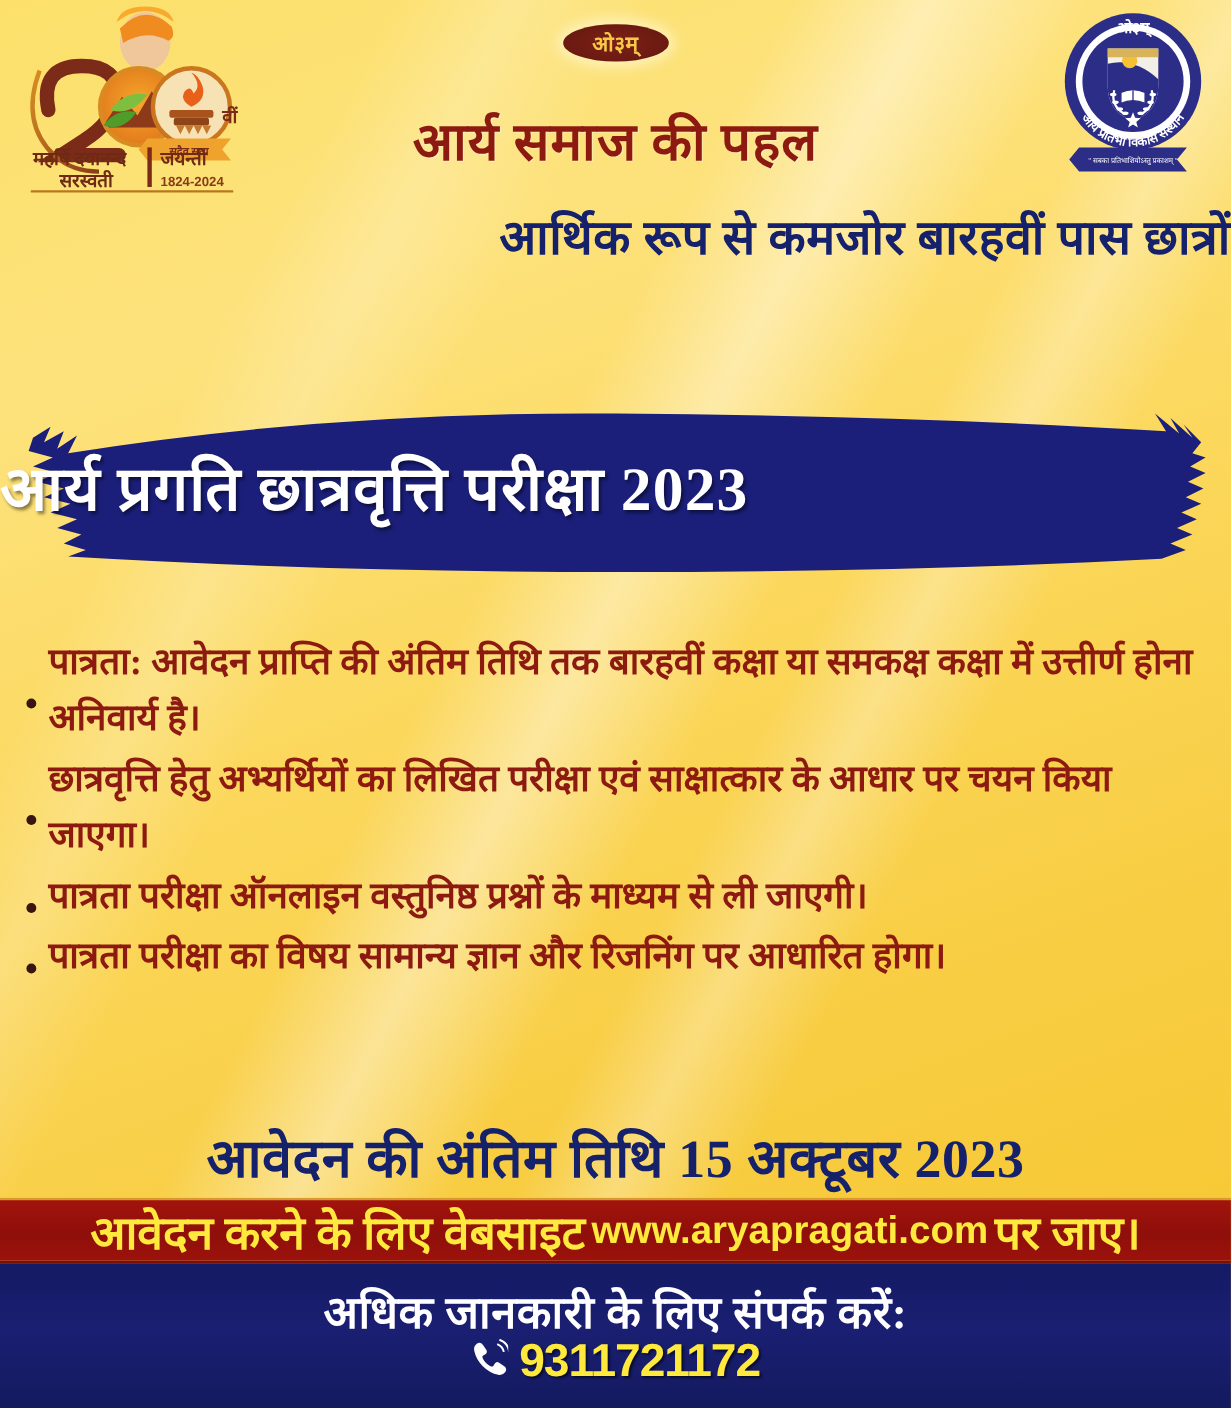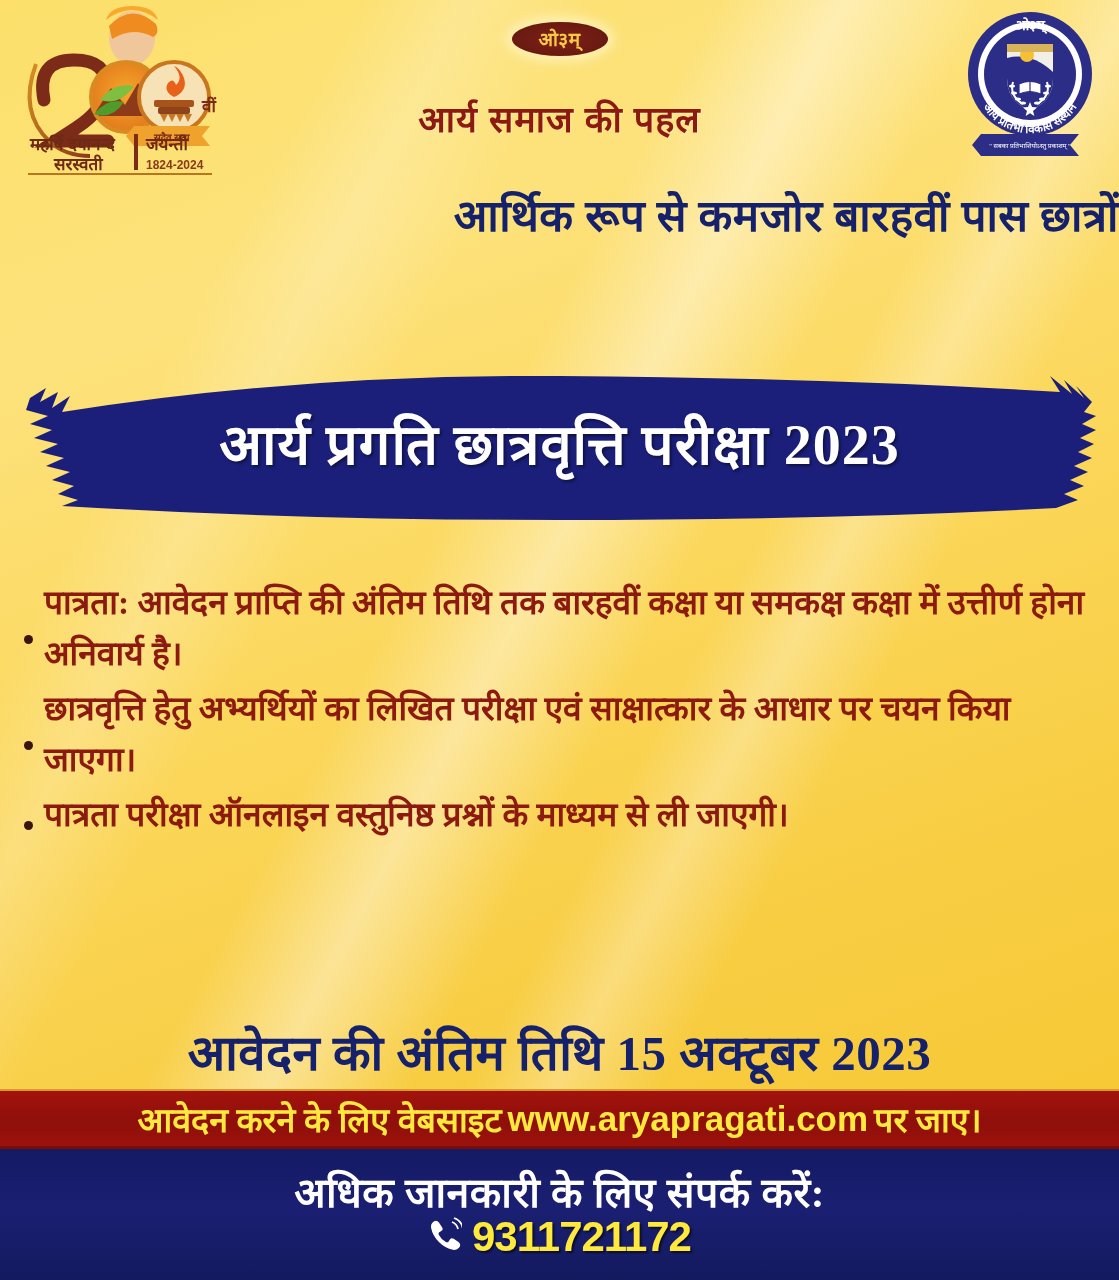--- a/index.html
+++ b/index.html
@@ -34,23 +34,23 @@
     background:radial-gradient(ellipse at center,#7d2016 0%,#6a1a12 70%,#5d1610 100%);
     box-shadow:0 0 12px 6px rgba(255,245,200,.75);
     display:flex; align-items:center; justify-content:center;
     color:#f7c948; font-size:19px; font-weight:bold;
     font-family:"Liberation Serif", serif;
     letter-spacing:.5px;
   }
   .title-main{
     position:absolute; left:0; right:0; top:94px;
     text-align:center;
-    font-family:Liberation Sans, sans-serif;
-    font-weight:bold;
-    font-size:36px;
+    font-family:Liberation Serif, serif;
+    font-weight:bold;
+    font-size:48px;
     color:#8d1a10;
     text-shadow:1px 1px 0 rgba(255,255,255,.35);
     letter-spacing:1px;
   }
   .subtitle{
     position:absolute; left:0; right:0; top:188px;
     text-align:right;
     font-family:"Liberation Serif", serif;
     font-weight:bold;
     font-size:44px;
@@ -59,21 +59,21 @@
     letter-spacing:.5px;
   }
 
   
   .banner-wrap{
     position:absolute; left:0; top:368px; width:1119px; height:160px;
   }
   .banner-wrap svg{ position:absolute; inset:0; width:100%; height:100%; }
   .banner-text{
     position:absolute; left:0; right:0; top:36px;
-    text-align:center;
+    text-align:left;
     font-family:"Liberation Serif", serif;
     font-weight:bold;
     font-size:56px;
     color:#ffffff;
     letter-spacing:1px;
     text-shadow:2px 2px 3px rgba(0,0,0,.45);
   }
 
   
   .bullets{
@@ -111,21 +111,21 @@
   
   .web-bar{
     position:absolute; left:0; top:1089px; width:1119px; height:57px;
     background:linear-gradient(180deg,#a3130d 0%, #8f0f0a 55%, #9c120c 100%);
     border-top:2px solid #d89a2c;
     display:flex; align-items:center; justify-content:center;
     white-space:nowrap;
   }
   .web-bar .wtxt{
     font-family:"Liberation Serif", serif;
-    font-weight:bold; font-size:34px; color:#ffe93d;
+    font-weight:bold; font-size:42px; color:#ffe93d;
   }
   .web-bar .wurl{
     font-family:"Liberation Sans", sans-serif;
     font-weight:bold; font-size:35px; color:#ffe93d;
     padding:0 6px;
   }
 
   
   .contact-bar{
     position:absolute; left:0; top:1146px; width:1119px; height:134px;
@@ -287,20 +287,24 @@
       <span class="btxt">पात्रता: आवेदन प्राप्ति की अंतिम तिथि तक बारहवीं कक्षा या समकक्ष कक्षा में उत्तीर्ण होना अनिवार्य है।</span>
     </div>
     <div class="bullet">
       <span class="dot"></span>
       <span class="btxt">छात्रवृत्ति हेतु अभ्यर्थियों का लिखित परीक्षा एवं साक्षात्कार के आधार पर चयन किया जाएगा।</span>
     </div>
     <div class="bullet">
       <span class="dot"></span>
       <span class="btxt">पात्रता परीक्षा ऑनलाइन वस्तुनिष्ठ प्रश्नों के माध्यम से ली जाएगी।</span>
     </div>
+    <div class="bullet">
+      <span class="dot"></span>
+      <span class="btxt">पात्रता परीक्षा का विषय सामान्य ज्ञान और रिजनिंग पर आधारित होगा।</span>
+    </div>
   </div>
 
   <div class="deadline">आवेदन की अंतिम तिथि 15 अक्टूबर 2023</div>
 
   <div class="web-bar">
     <span class="wtxt">आवेदन करने के लिए वेबसाइट</span>
     <span class="wurl">www.aryapragati.com</span>
     <span class="wtxt">पर जाए।</span>
   </div>
 

